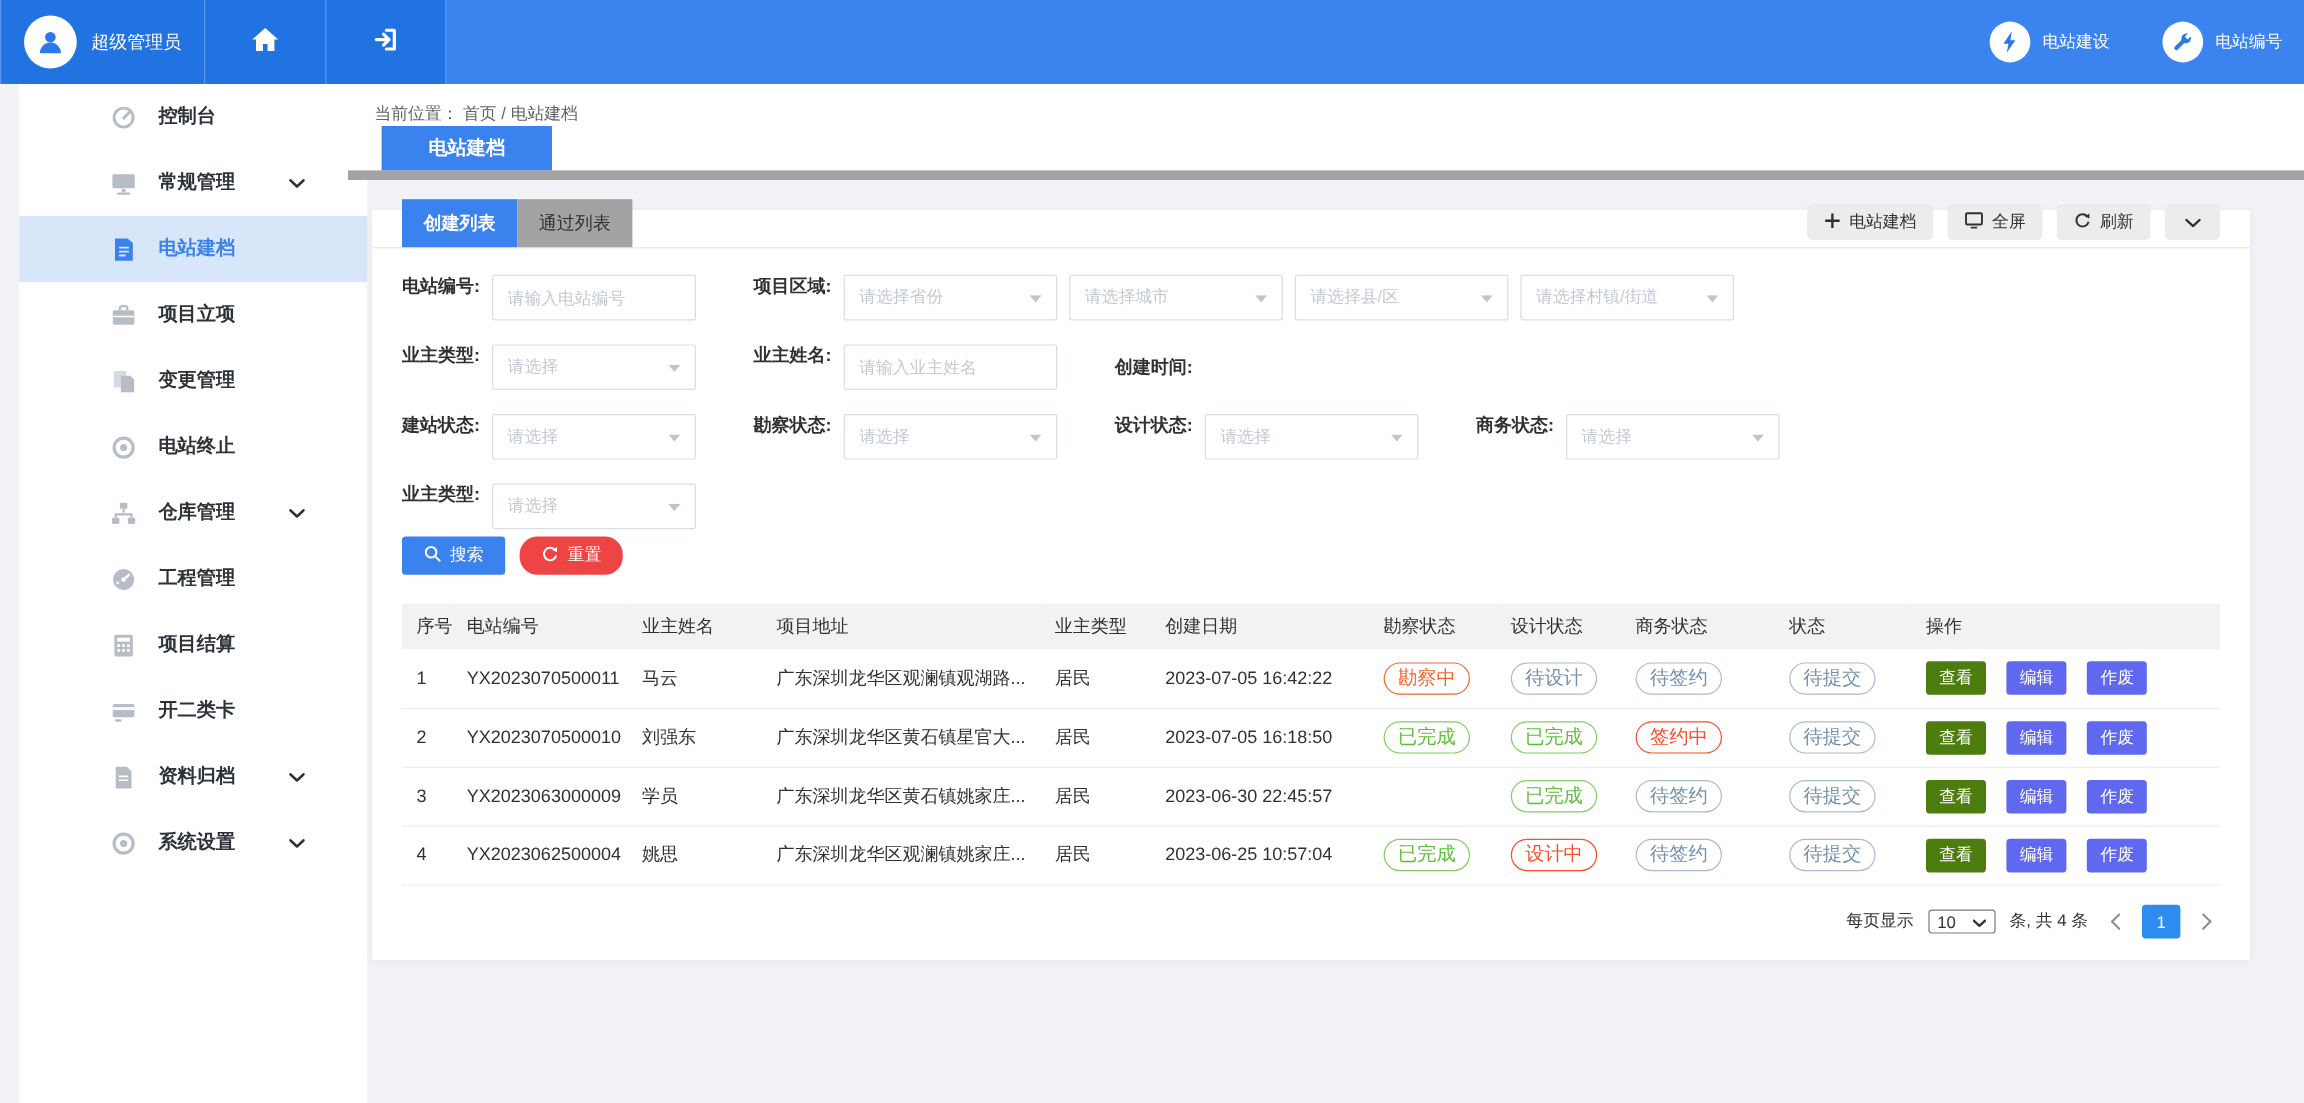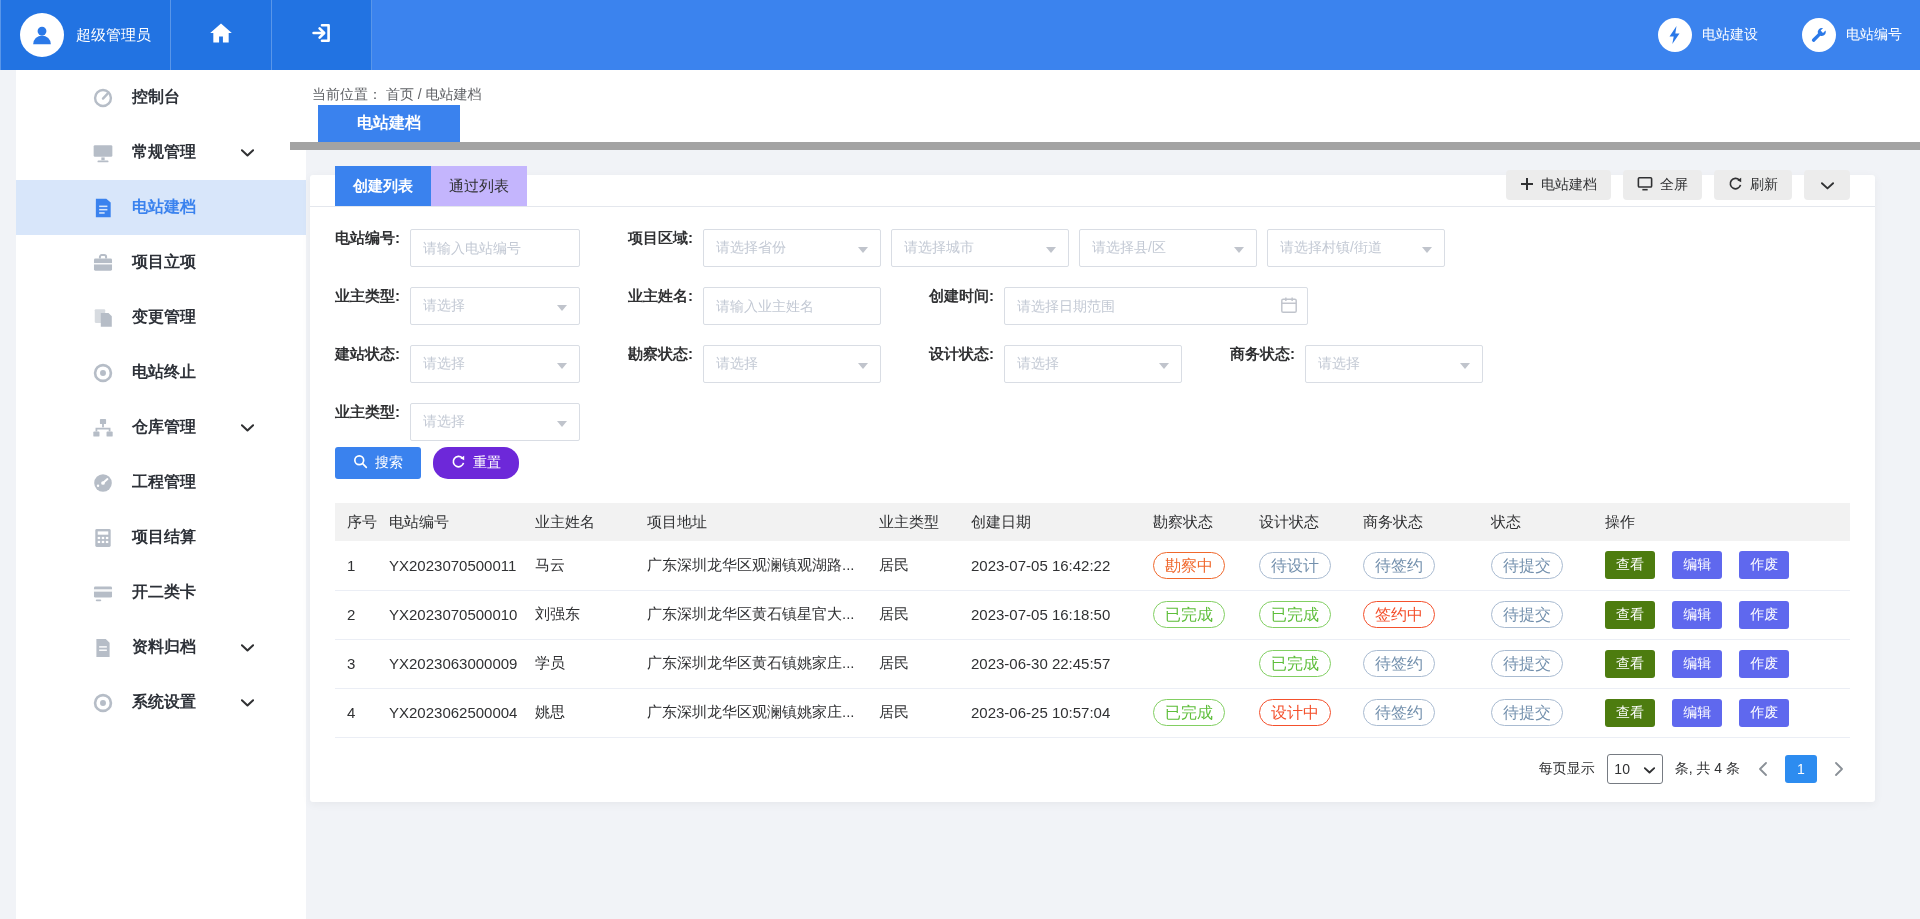--- a/index.html
+++ b/index.html
@@ -51,21 +51,21 @@
     display:flex; align-items:center; justify-content:center; cursor:pointer; }
 
   .card { margin:25px 45px 0 20px; width:1565px; background:#fff; border-radius:3px;
     box-shadow:0 2px 10px rgba(0,0,0,.05); padding-bottom:18px; }
 
   
   .tabbar { height:32px; border-bottom:1px solid #e4e7ed; display:flex; align-items:flex-end;
     padding:0 25px; justify-content:space-between; }
   .ptabs { display:flex; height:40px; }
   .ptab { width:96px; height:40px; display:flex; align-items:center; justify-content:center;
-    font-size:15px; cursor:pointer; background:#c4b5fd; color:#303133; }
+    font-size:15px; cursor:pointer; background:#a3a3a3; color:#303133; }
   .ptab.active { background:#3a82ee; color:#fff; font-weight:bold; }
   .toolbar { display:flex; gap:12px; align-items:center; margin-bottom:6px; }
   .tbtn { height:30px; background:#ececec; border:none; border-radius:4px; padding:0 14px;
     font-size:14px; color:#303133; display:flex; align-items:center; gap:7px; cursor:pointer;
     font-family:inherit; }
   .tbtn.icon-only { width:46px; justify-content:center; }
 
   
   .filters { padding:22px 25px 0; }
   .frow { display:flex; align-items:center; margin-bottom:20px; }
@@ -82,21 +82,21 @@
   .fake-select + .fake-select { margin-left:10px; }
   .date-wrap { position:relative; }
   .f-input.date { width:304px; padding-right:38px; }
   .cal-icon { position:absolute; right:10px; top:9px; }
 
   .btnrow { display:flex; gap:12px; padding:6px 25px 0; }
   .btn-search, .btn-reset { height:32px; border:none; border-radius:3px; color:#fff;
     font-size:14px; display:flex; align-items:center; gap:7px; padding:0 18px; cursor:pointer;
     font-family:inherit; }
   .btn-search { background:#3a82ee; }
-  .btn-reset { background:#6d28d9;border-radius:15px; }
+  .btn-reset { background:#ef4444;border-radius:15px; }
 
   
   .tablewrap { padding:24px 25px 0; }
   table { width:100%; border-collapse:collapse; table-layout:fixed; }
   th { background:#f2f2f2; height:38px; font-size:15px; font-weight:normal; color:#303133;
     text-align:left; padding-left:12px; white-space:nowrap; }
   td { height:49px; border-bottom:1px solid #ebeef5; font-size:15px; color:#303133;
     padding-left:12px; white-space:nowrap; overflow:hidden; }
   .badge { display:inline-block; min-width:68px; height:27px; line-height:25px;
     border:1px solid transparent; border-radius:14px; font-size:16px; text-align:center;
@@ -107,21 +107,21 @@
   .badge[data-tone="red"]    { color:#f4502c; border-color:#f4502c; }
   .badge[data-tone="steel"]  { color:#7390ad; border-color:#a9bbd1; }
   .abtn { width:50px; height:28px; border:none; border-radius:3px; color:#fff; font-size:14px;
     cursor:pointer; margin-right:13px; font-family:inherit; }
   .abtn.view { background:#4d7c0f; }
   .abtn.edit, .abtn.void { background:#5f68ee; }
 
   
   .pagination { display:flex; justify-content:flex-end; align-items:center;
     padding:16px 25px 0; gap:12px; font-size:14px; color:#303133; }
-  .psel { width:56px; height:30px; border:1px solid #767b82; border-radius:3px; background:#fff;
+  .psel { width:56px; height:20px; border:1px solid #767b82; border-radius:3px; background:#fff;
     display:flex; align-items:center; justify-content:center; gap:14px; cursor:pointer; }
   .pg-arrow { color:#8a9097; display:flex; padding:0 6px; cursor:pointer; }
   .pg-cur { width:32px; height:28px; background:#2d8cf0; border-radius:3px; color:#fff;
     display:flex; align-items:center; justify-content:center; font-size:14px; cursor:pointer; }
 </style>
 </head>
 <body>
 
 <div class="header">
 
@@ -437,30 +437,20 @@
                   <polygon points="0,0 10,0 5,6" fill="#c0c4cc"></polygon>
                 </svg></span>
           </div>
         </div>
         <div class="ffield">
           <span class="flabel">业主姓名:</span>
           <input class="f-input" style="width: 178px;" placeholder="请输入业主姓名">
         </div>
         <div class="ffield">
           <span class="flabel">创建时间:</span>
-          <span class="date-wrap">
-            <input class="f-input date" placeholder="请选择日期范围" style="">
-            <span class="cal-icon">
-              <svg width="18" height="19" viewBox="0 0 20 21" fill="none" stroke="#c0c4cc" stroke-width="1.6">
-                  <rect x="2" y="3.5" width="16" height="14.5" rx="1.5"></rect>
-                  <path d="M2 8h16"></path>
-                  <path d="M6.5 1.5v4M13.5 1.5v4"></path>
-                </svg>
-            </span>
-          </span>
         </div>
       </div>
 
       <div class="frow">
         <div class="ffield">
           <span class="flabel">建站状态:</span>
           <div class="fake-select w170">
             <span class="ph">请选择</span>
             <span><svg width="10" height="6" viewBox="0 0 10 6">
                   <polygon points="0,0 10,0 5,6" fill="#c0c4cc"></polygon>

